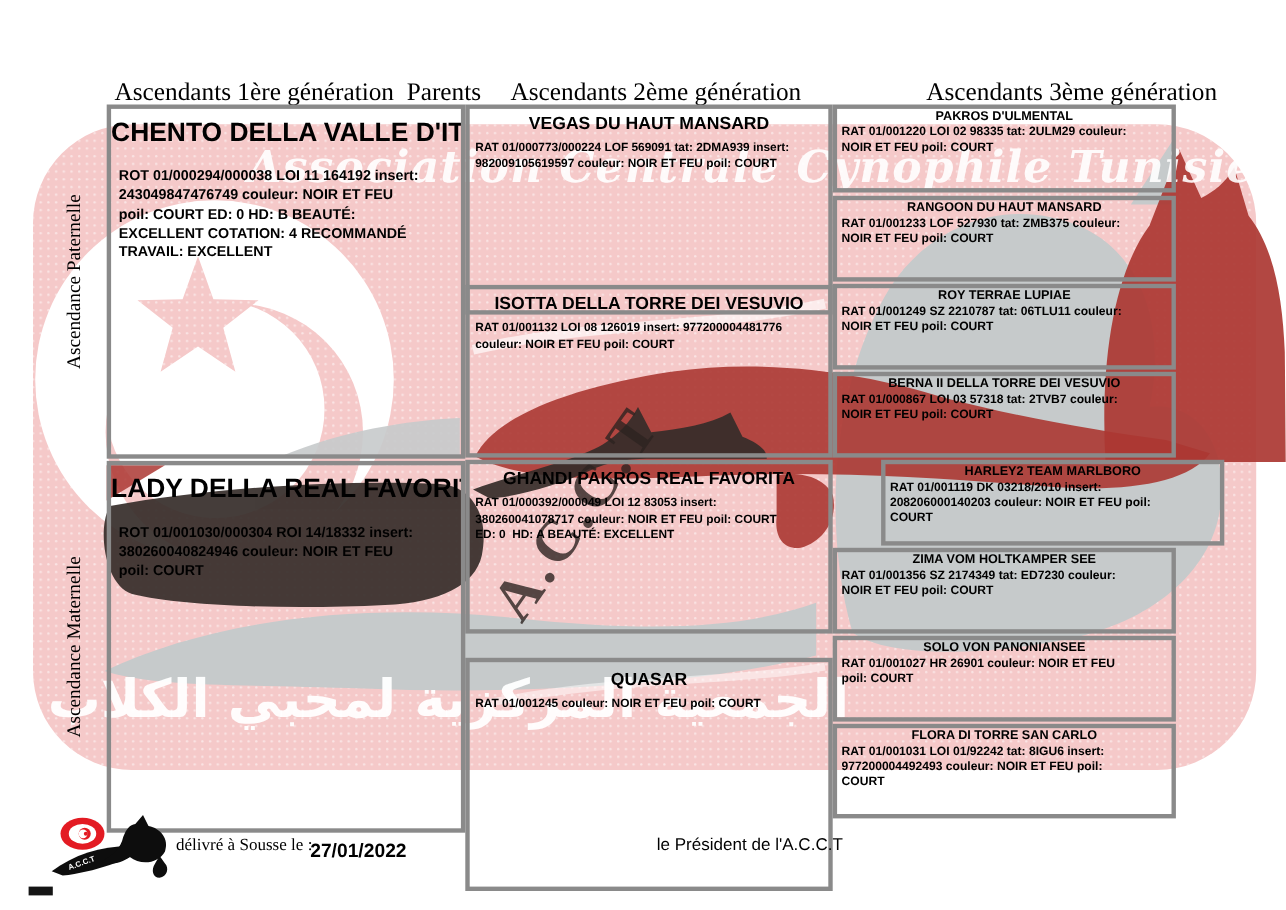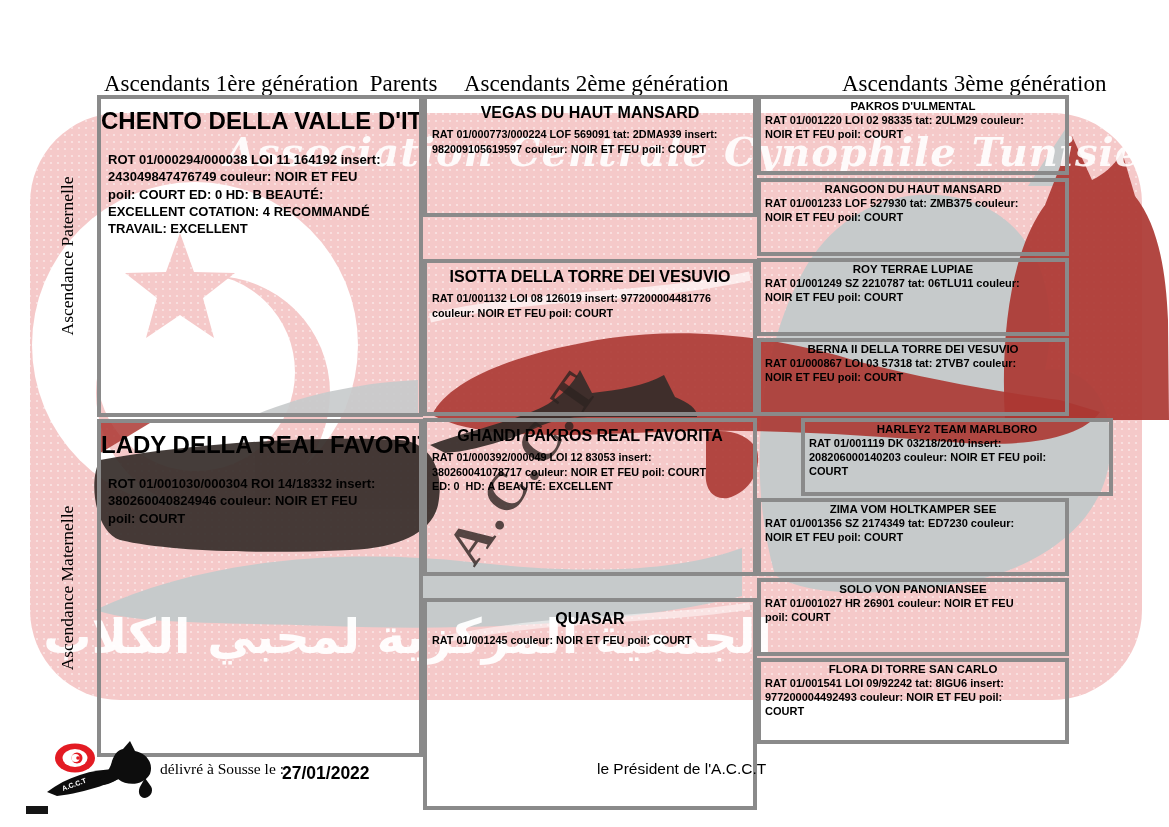--- a/index.html
+++ b/index.html
@@ -127,21 +127,21 @@
 EXCELLENT COTATION: 4 RECOMMANDÉ
 TRAVAIL: EXCELLENT</div>
   </div>
   <div class="cell c1" style="top:419px;height:338px;">
     <div class="title">LADY DELLA REAL FAVORITA</div>
     <div class="details">ROT 01/001030/000304 ROI 14/18332 insert:
 380260040824946 couleur: NOIR ET FEU
 poil: COURT</div>
   </div>
 
-  <div class="cell c2" style="top:95px;height:122px;">
+  <div class="cell c2" style="top:95px;height:191px;">
     <div class="title">VEGAS DU HAUT MANSARD</div>
     <div class="details">RAT 01/000773/000224 LOF 569091 tat: 2DMA939 insert:
 982009105619597 couleur: NOIR ET FEU poil: COURT</div>
   </div>
   <div class="cell c2" style="top:259px;height:157px;">
     <div class="title">ISOTTA DELLA TORRE DEI VESUVIO</div>
     <div class="details">RAT 01/001132 LOI 08 126019 insert: 977200004481776
 couleur: NOIR ET FEU poil: COURT</div>
   </div>
   <div class="cell c2" style="top:418px;height:158px;">
@@ -186,21 +186,21 @@
     <div class="details">RAT 01/001356 SZ 2174349 tat: ED7230 couleur:
 NOIR ET FEU poil: COURT</div>
   </div>
   <div class="cell c3" style="top:578px;height:78px;">
     <div class="title">SOLO VON PANONIANSEE</div>
     <div class="details">RAT 01/001027 HR 26901 couleur: NOIR ET FEU
 poil: COURT</div>
   </div>
   <div class="cell c3" style="top:658px;height:86px;">
     <div class="title">FLORA DI TORRE SAN CARLO</div>
-    <div class="details">RAT 01/001541 LOI 09/92242 tat: 8IGU6 insert:
+    <div class="details">RAT 01/001031 LOI 01/92242 tat: 8IGU6 insert:
 977200004492493 couleur: NOIR ET FEU poil:
 COURT</div>
   </div>
 
   <div class="logo">
     <svg width="120" height="68" viewBox="0 0 120 68" xmlns="http://www.w3.org/2000/svg">
       <g>
         <ellipse cx="30" cy="18" rx="20" ry="14.5" fill="#e31b23"></ellipse>
         <ellipse cx="30" cy="18" rx="12.5" ry="9" fill="#ffffff"></ellipse>
         <circle cx="32" cy="18" r="5.5" fill="#e31b23"></circle>

